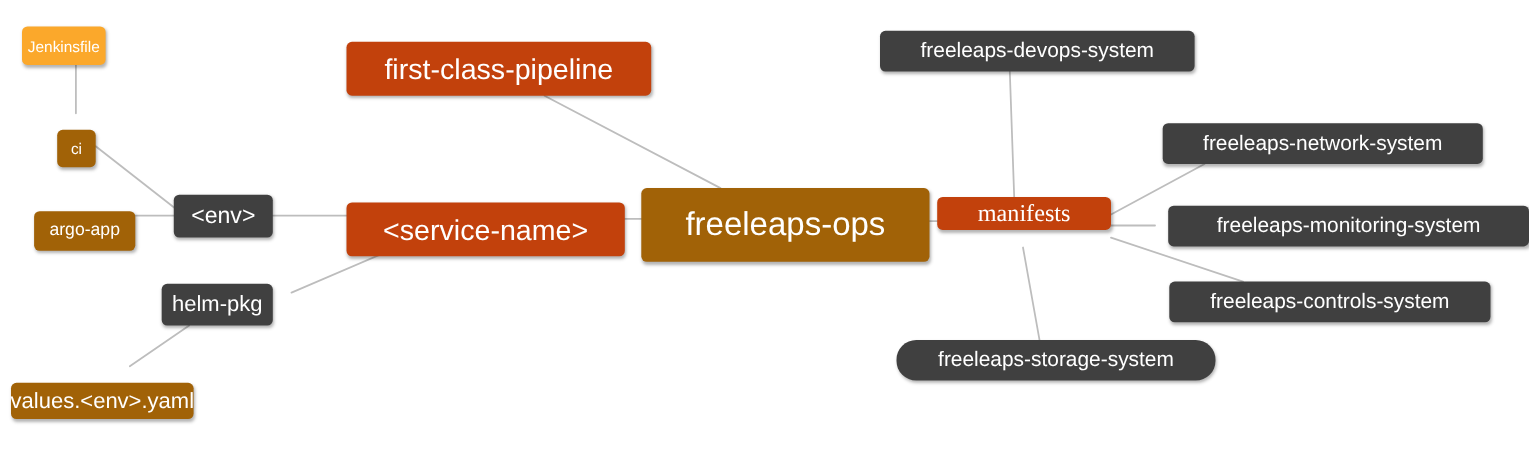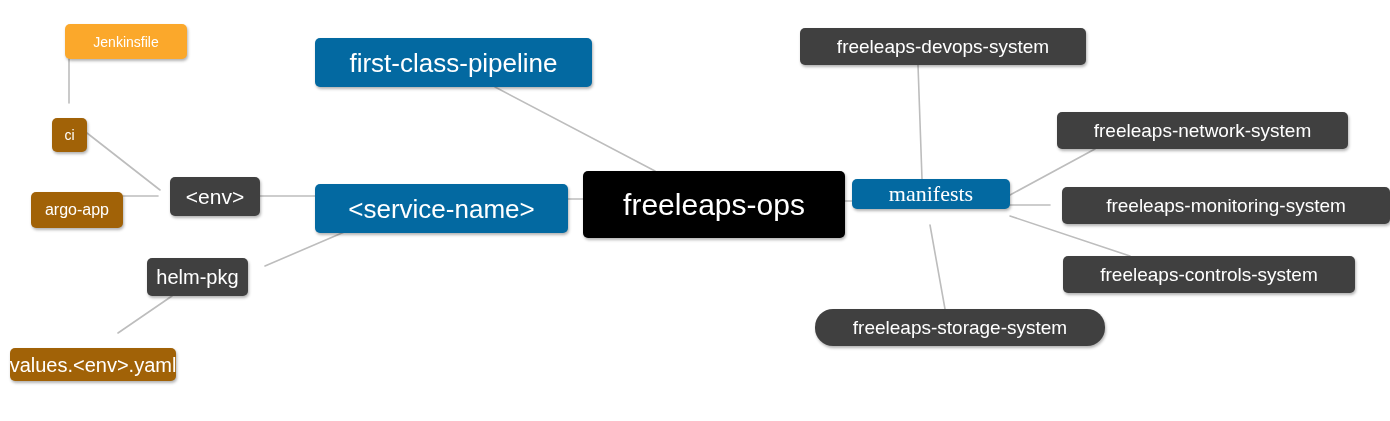--- a/index.html
+++ b/index.html
@@ -33,22 +33,22 @@
     align-items: center;
     justify-content: center;
     color: #ffffff;
     border-radius: 5px;
     white-space: nowrap;
     box-shadow: 1px 2px 3px rgba(0,0,0,0.30);
     letter-spacing: 0px;
     line-height: 1;
     user-select: none;
   }
-  .n-root   { background: #000000; }
-  .n-blue   { background: #0369a1; }
+  .n-root   { background: #a16207; }
+  .n-blue   { background: #c2410c; }
   .n-green  { background: #404040; }
   .n-red    { background: #a16207; margin-top: 15px; }
   .n-orange { background: #fba82b; }
 </style>
 </head>
 <body>
 
 <div id="canvas">
   <svg id="edges" viewBox="0 0 1390 421" xmlns="http://www.w3.org/2000/svg">
       <line x1="69" y1="59" x2="69" y2="103" stroke="#bdbdbd" stroke-width="1.6" stroke-linecap="round"></line>
@@ -60,24 +60,24 @@
       <line x1="568" y1="199" x2="583" y2="199" stroke="#bdbdbd" stroke-width="1.6" stroke-linecap="round"></line>
       <line x1="495" y1="87" x2="655" y2="171" stroke="#bdbdbd" stroke-width="1.6" stroke-linecap="round"></line>
       <line x1="845" y1="201" x2="852" y2="201" stroke="#bdbdbd" stroke-width="1.6" stroke-linecap="round"></line>
       <line x1="922" y1="179" x2="918" y2="65" stroke="#bdbdbd" stroke-width="1.6" stroke-linecap="round"></line>
       <line x1="1010" y1="195" x2="1095" y2="149" stroke="#bdbdbd" stroke-width="1.6" stroke-linecap="round"></line>
       <line x1="1010" y1="205" x2="1050" y2="205" stroke="#bdbdbd" stroke-width="1.6" stroke-linecap="round"></line>
       <line x1="1010" y1="216" x2="1130" y2="256" stroke="#bdbdbd" stroke-width="1.6" stroke-linecap="round"></line>
       <line x1="930" y1="225" x2="945" y2="309" stroke="#bdbdbd" stroke-width="1.6" stroke-linecap="round"></line>
     </svg>
   <div id="nodes-layer">
-      <div class="node n-orange" style="left: 20px; top: 24px; width: 122px; height: 35px; font-size: 14px; margin-left: 45px;">Jenkinsfile</div>
+      <div class="node n-orange" style="left: 20px; top: 24px; width: 76px; height: 35px; font-size: 14px;">Jenkinsfile</div>
       <div class="node n-red" style="left: 52px; top: 103px; width: 35px; height: 34px; font-size: 14px;">ci</div>
       <div class="node n-red" style="left: 31px; top: 177px; width: 92px; height: 36px; font-size: 16px;">argo-app</div>
-      <div class="node n-green" style="left: 170px; top: 177px; width: 90px; height: 39px; font-size: 21px;">&lt;env&gt;</div>
+      <div class="node n-green" style="left: 158px; top: 177px; width: 90px; height: 39px; font-size: 21px;">&lt;env&gt;</div>
       <div class="node n-blue" style="left: 315px; top: 172px; width: 253px; height: 49px; font-size: 26px; margin-top: 12px;">&lt;service-name&gt;</div>
       <div class="node n-blue" style="left: 315px; top: 38px; width: 277px; height: 49px; font-size: 26px;">first-class-pipeline</div>
       <div class="node n-green" style="left: 147px; top: 258px; width: 101px; height: 38px; font-size: 20px;">helm-pkg</div>
       <div class="node n-red" style="left: 10px; top: 333px; width: 166px; height: 33px; font-size: 20px;">values.&lt;env&gt;.yaml</div>
       <div class="node n-root" style="left: 583px; top: 171px; width: 262px; height: 67px; font-size: 30px;">freeleaps-ops</div>
       <div class="node n-blue" style="left: 852px; top: 179px; width: 158px; height: 30px; font-size: 22px; font-family: Liberation Serif, serif;">manifests</div>
       <div class="node n-green" style="left: 800px; top: 28px; width: 286px; height: 37px; font-size: 19px;">freeleaps-devops-system</div>
       <div class="node n-green" style="left: 1057px; top: 112px; width: 291px; height: 37px; font-size: 19px;">freeleaps-network-system</div>
       <div class="node n-green" style="left: 1050px; top: 187px; width: 328px; height: 37px; font-size: 19px; margin-left: 12px;">freeleaps-monitoring-system</div>
       <div class="node n-green" style="left: 1063px; top: 256px; width: 292px; height: 37px; font-size: 19px;">freeleaps-controls-system</div>

